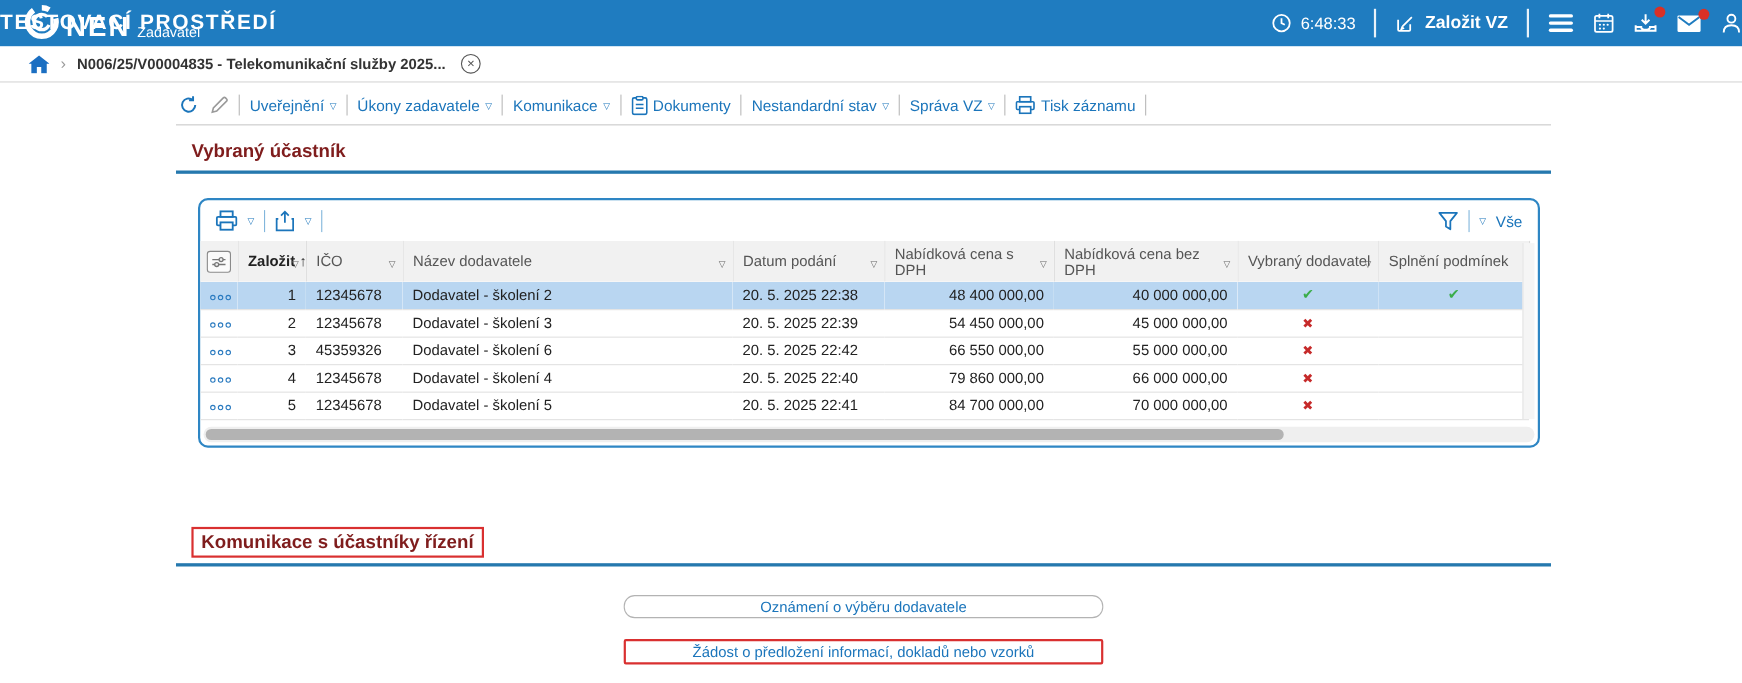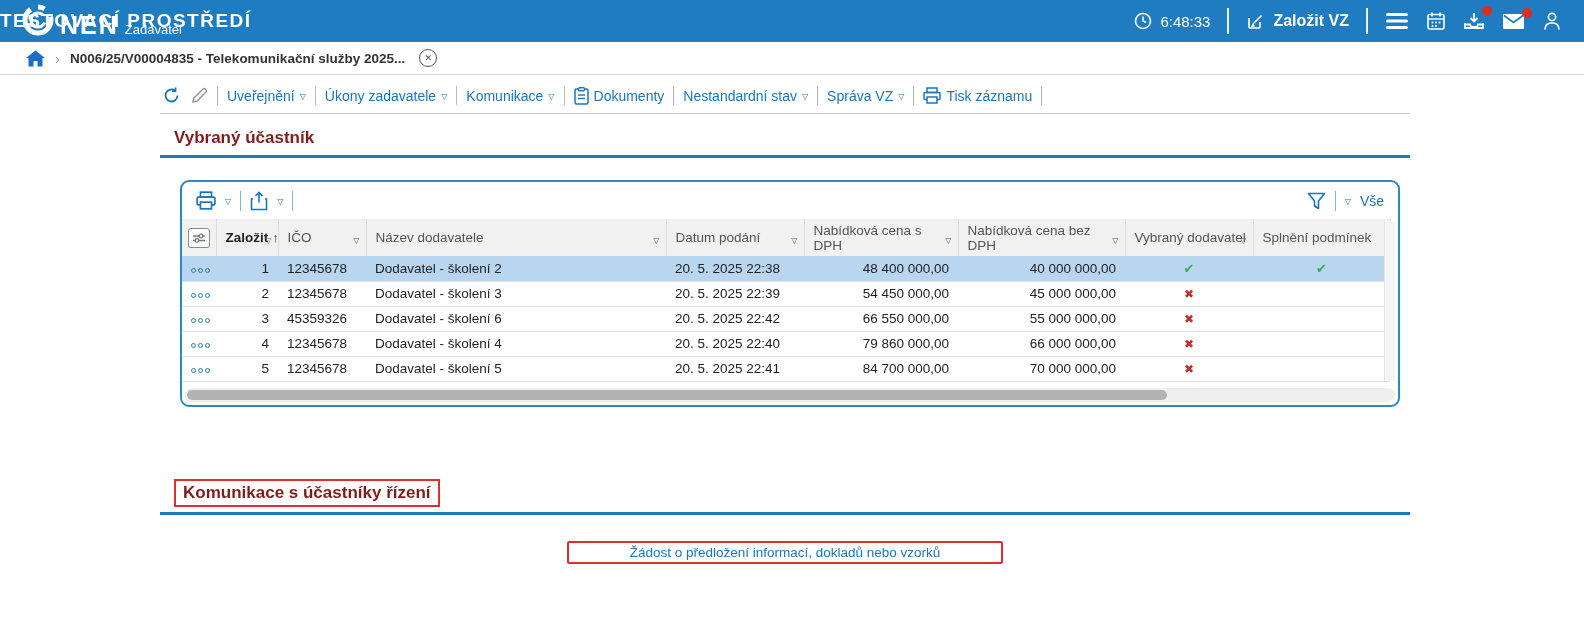--- a/index.html
+++ b/index.html
@@ -6,21 +6,21 @@
   html,body { width:1584px; height:621px; background:#fff; overflow:hidden;
     font-family:"Liberation Sans","DejaVu Sans",sans-serif; }
 
   
   .topbar { height:42px; background:#1f7cc0; display:flex; align-items:center; position:relative; color:#fff; }
   .brand { display:flex; align-items:flex-end; margin-left:22px; gap:6px; }
   .brand-ring { width:32px; height:32px; margin-bottom:2px; }
   .brand-name { font-size:25px; font-weight:bold; letter-spacing:2px; line-height:26px; }
   .brand-sub { font-size:13px; margin-bottom:1px; }
   .topbar-title { position:absolute; left:0; right:0; text-align:left; font-size:19px; font-weight:bold; letter-spacing:1.5px; pointer-events:none; }
-  .topbar-right { margin-left:auto; display:flex; align-items:center; gap:17px; padding-right:22px; z-index:1; }
+  .topbar-right { margin-left:auto; display:flex; align-items:center; gap:17px; z-index:1; }
   .tb-time { display:flex; align-items:center; gap:8px; font-size:15px; }
   .tb-sep { width:2px; height:26px; background:#ffffff; opacity:.9; }
   .tb-create { display:flex; align-items:center; gap:8px; font-size:16px; font-weight:bold; cursor:pointer; }
   .tb-ic { position:relative; display:flex; align-items:center; cursor:pointer; }
   .badge { position:absolute; top:-5px; right:-7px; width:10px; height:10px; border-radius:50%; background:#d93025; }
 
   
   .crumbbar { height:33px; background:#fff; display:flex; align-items:center; gap:10px; padding-left:26px; border-bottom:1px solid #d6d6d6; }
   .crumb-chev { color:#9a9a9a; font-size:15px; }
   .crumb-text { font-size:13.5px; font-weight:bold; color:#333; }
@@ -390,16 +390,17 @@
       <div class="thumb"></div>
     </div>
     <div class="vgutter"></div>
   </div>
 
   <div class="section-head" style="margin-top:38px; padding-bottom:5px;">
     <span class="section-title red-box">Komunikace s účastníky řízení</span>
   </div>
 
   <div class="btn-zone">
+    <div class="wide-btn rounded">Oznámení o výběru dodavatele</div>
     <div class="wide-btn red">Žádost o předložení informací, dokladů nebo vzorků</div>
   </div>
 
 </div>
 
 </body></html>

